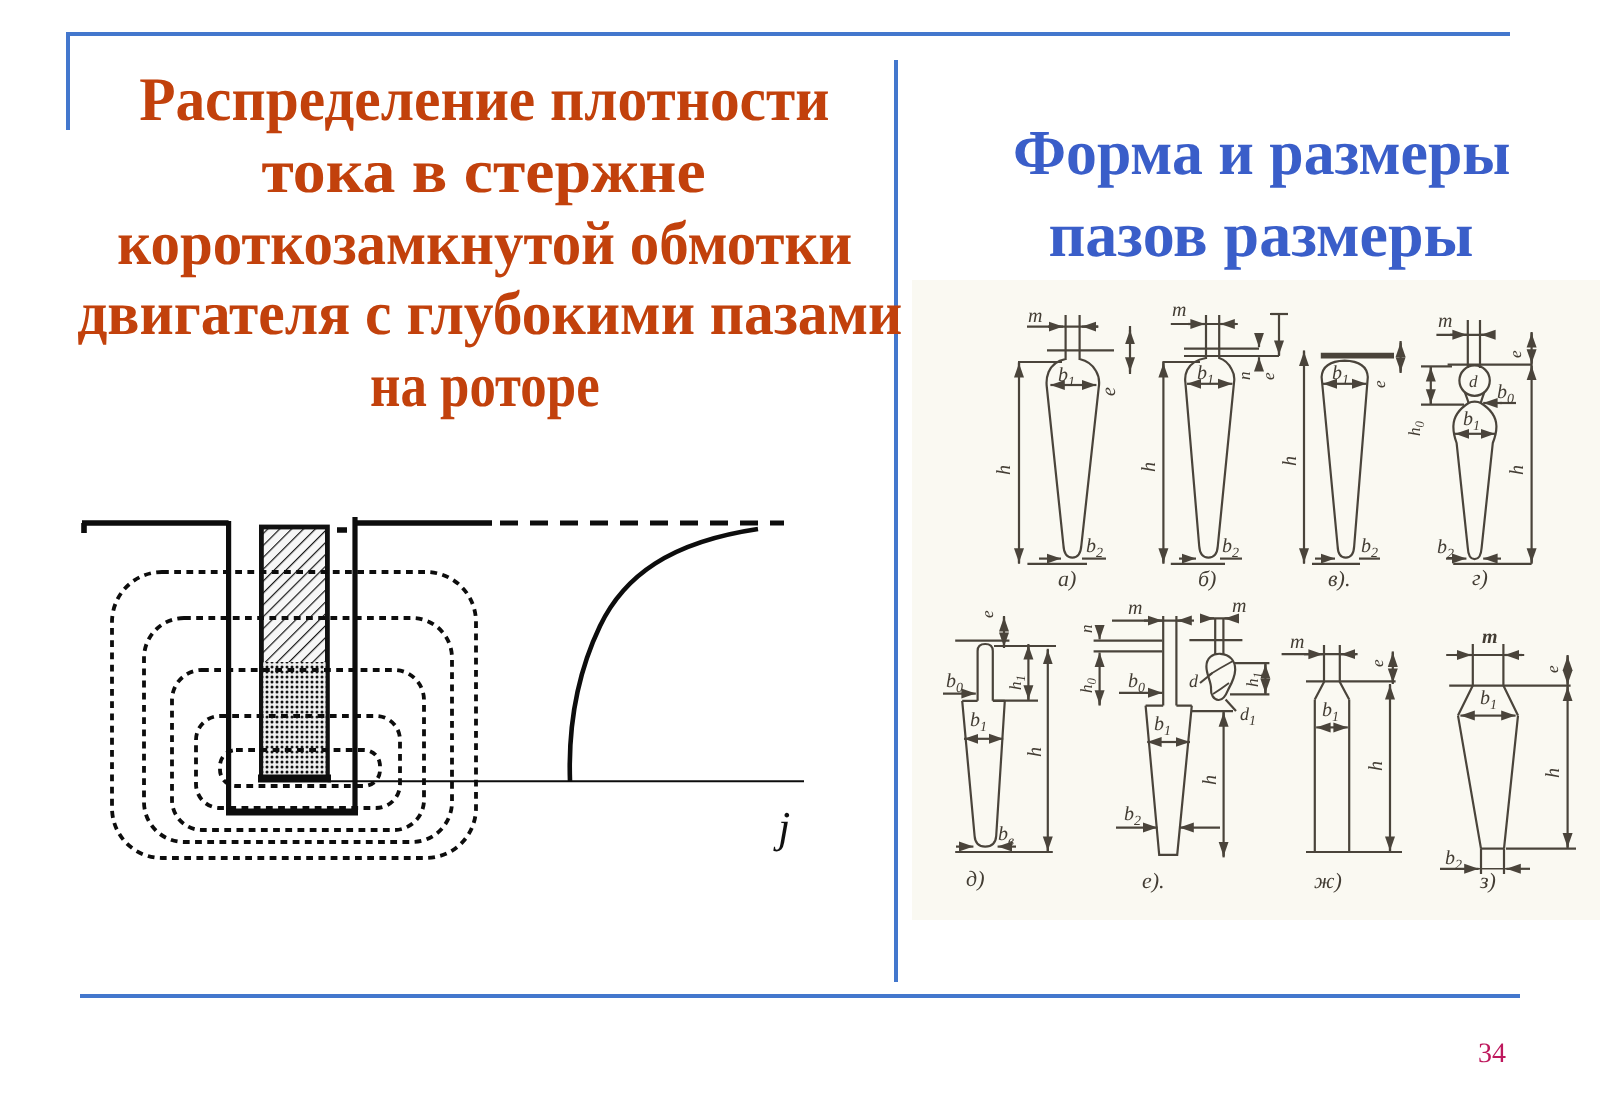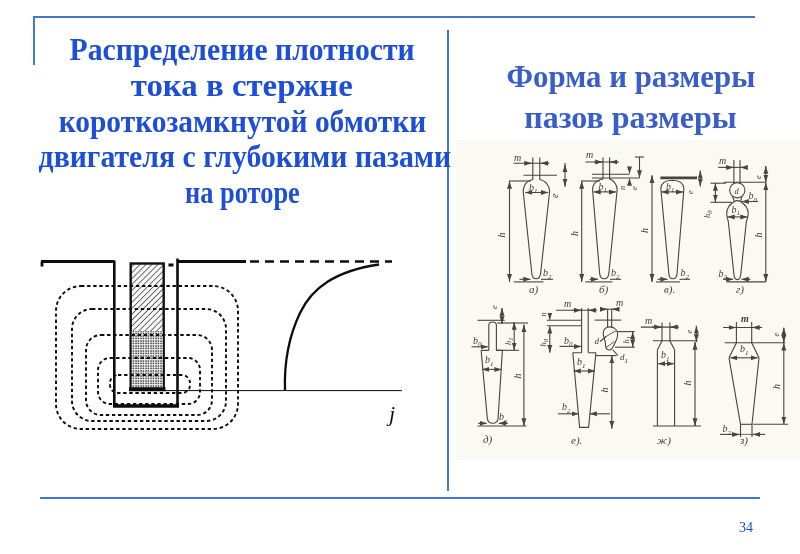--- a/index.html
+++ b/index.html
@@ -1,25 +1,25 @@
 <!DOCTYPE html>
 <html><head>
 <meta charset="utf-8">
 <style>
 html,body{margin:0;padding:0}
 body{width:800px;height:554px;position:relative;background:#ffffff;
      font-family:"Liberation Serif",serif;overflow:hidden}
 .rule{position:absolute;background:#4377cd}
 #title-l{position:absolute;left:30px;top:32px;width:424px;text-align:center;
-         font-weight:bold;font-size:31px;line-height:35.8px;color:#1d4ed8;
+         font-weight:bold;font-size:31px;line-height:35.8px;color:#c2410c;
          letter-spacing:0px;white-space:nowrap}
 #title-r{position:absolute;left:458px;top:56px;width:345px;text-align:center;
          font-weight:bold;font-size:32px;line-height:40.6px;color:#3a5ec9;
          white-space:nowrap}
-#pgnum{position:absolute;left:739px;top:520px;font-size:14px;color:#1d4ed8;
+#pgnum{position:absolute;left:739px;top:520px;font-size:14px;color:#be185d;
        font-family:"Liberation Serif",serif}
 svg{position:absolute;left:0;top:0}
 </style>
 </head>
 <body>
 
 <div class="rule" style="left:33px;top:16px;width:722px;height:2px"></div>
 <div class="rule" style="left:33px;top:16px;width:2px;height:49px"></div>
 <div class="rule" style="left:447px;top:30px;width:2px;height:461px"></div>
 <div class="rule" style="left:40px;top:497px;width:720px;height:2px"></div>

